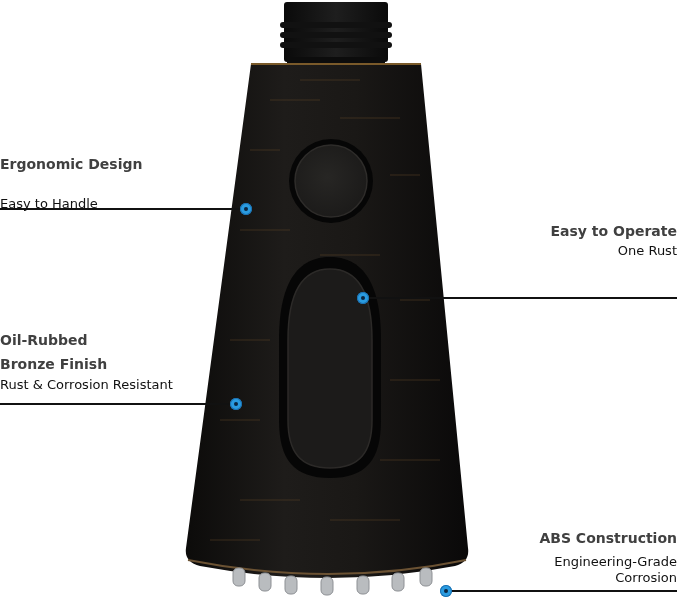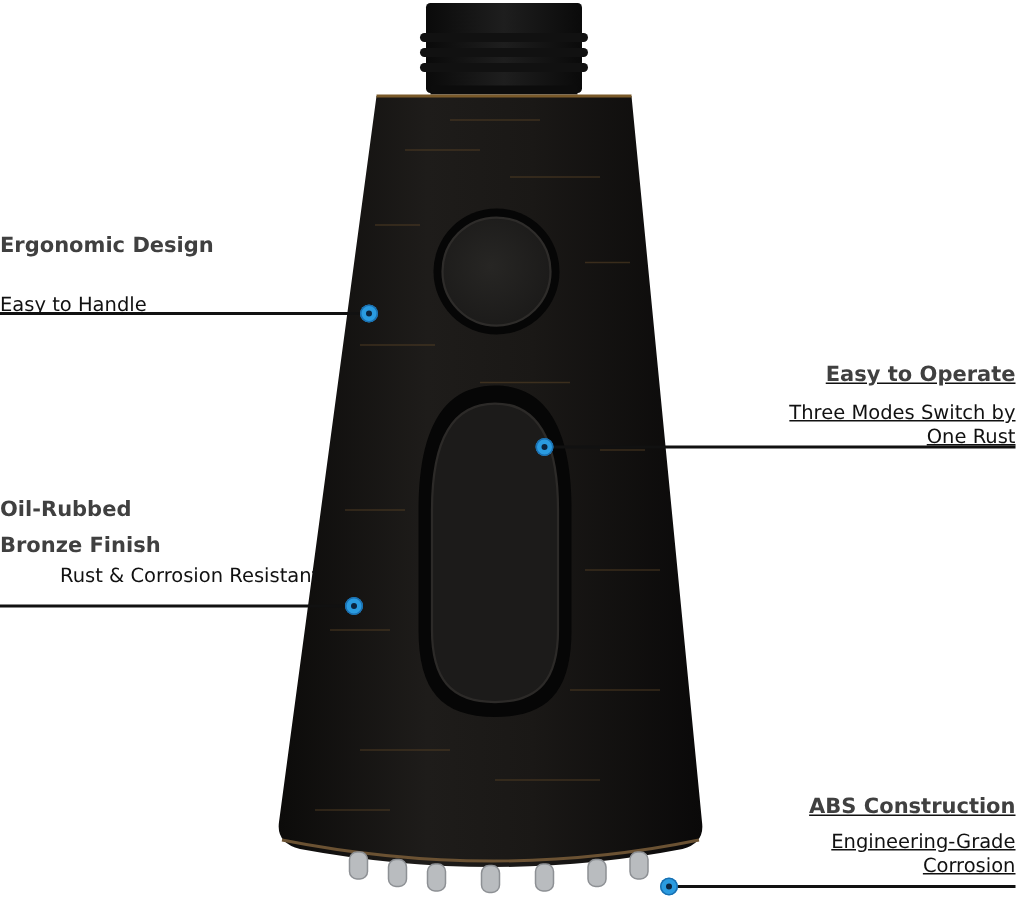--- a/index.html
+++ b/index.html
@@ -88,35 +88,34 @@
   </g>
 </svg>
 
 <div class="feature" style="left:0; top:152px;">
   <div class="title">Ergonomic Design</div>
   <div class="sub" style="margin-top:20px;">Easy to Handle</div>
 </div>
 <div class="rule" style="left:0; top:208px; width:240px;"></div>
 <div class="dot" style="left:240px; top:203px;"></div>
 
-<div class="feature right" style="right:2px; top:238px;text-decoration:underline;">
+<div class="feature right" style="right:2px; top:219px;">
   <div class="title right">Easy to Operate</div>
-  <div class="sub right" style="margin-top:6px;">Three Modes Switch by</div>
   <div class="sub right">One Rust</div>
 </div>
 <div class="rule" style="left:368px; top:297px; width:309px;"></div>
 <div class="dot" style="left:357px; top:292px;"></div>
 
 <div class="feature" style="left:0; top:328px;">
   <div class="title">Oil-Rubbed</div>
   <div class="title">Bronze Finish</div>
-  <div class="sub" style="margin-top:1px;padding-left:40px;">Rust &amp; Corrosion Resistant</div>
+  <div class="sub" style="margin-top:1px;">Rust &amp; Corrosion Resistant</div>
 </div>
 <div class="rule" style="left:0; top:403px; width:232px;"></div>
 <div class="dot" style="left:230px; top:398px;"></div>
 
-<div class="feature right" style="right:2px; top:526px;text-decoration:underline;">
+<div class="feature right" style="right:2px; top:526px;">
   <div class="title right">ABS Construction</div>
   <div class="sub right" style="margin-top:4px;">Engineering-Grade</div>
   <div class="sub right">Corrosion</div>
 </div>
 <div class="rule" style="left:450px; top:590px; width:227px;"></div>
 <div class="dot" style="left:440px; top:585px;"></div>
 
 </body></html>

